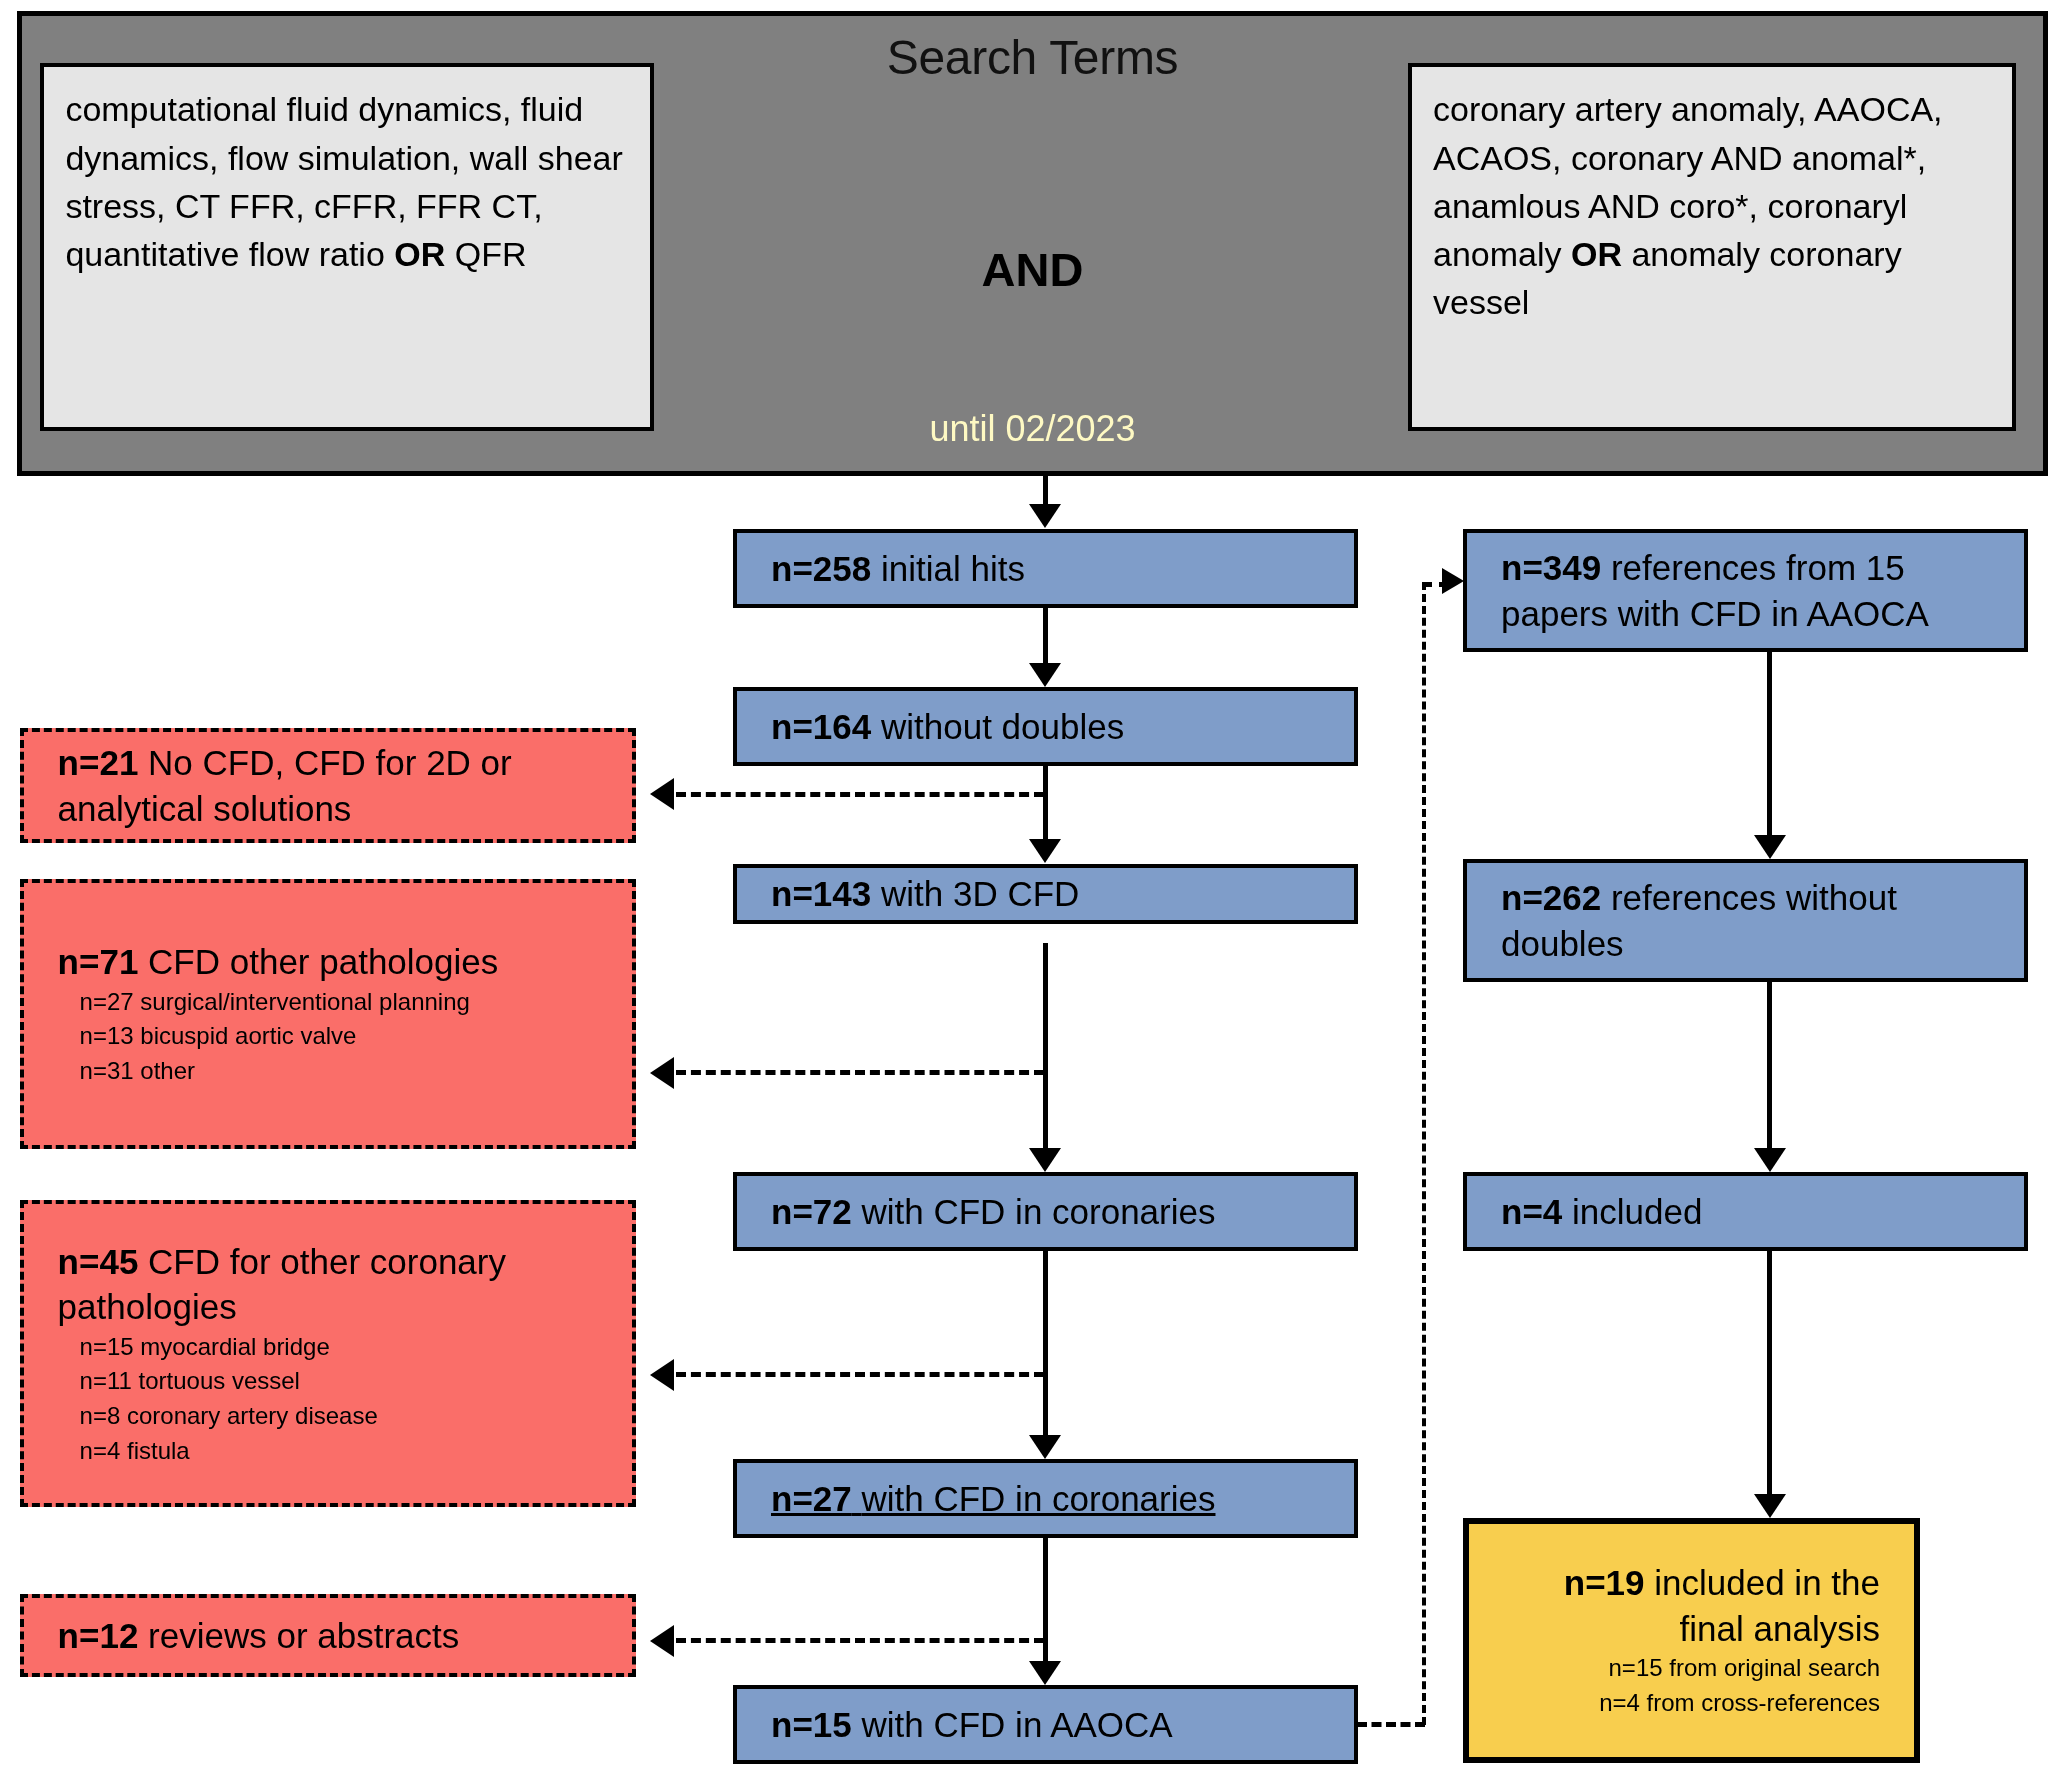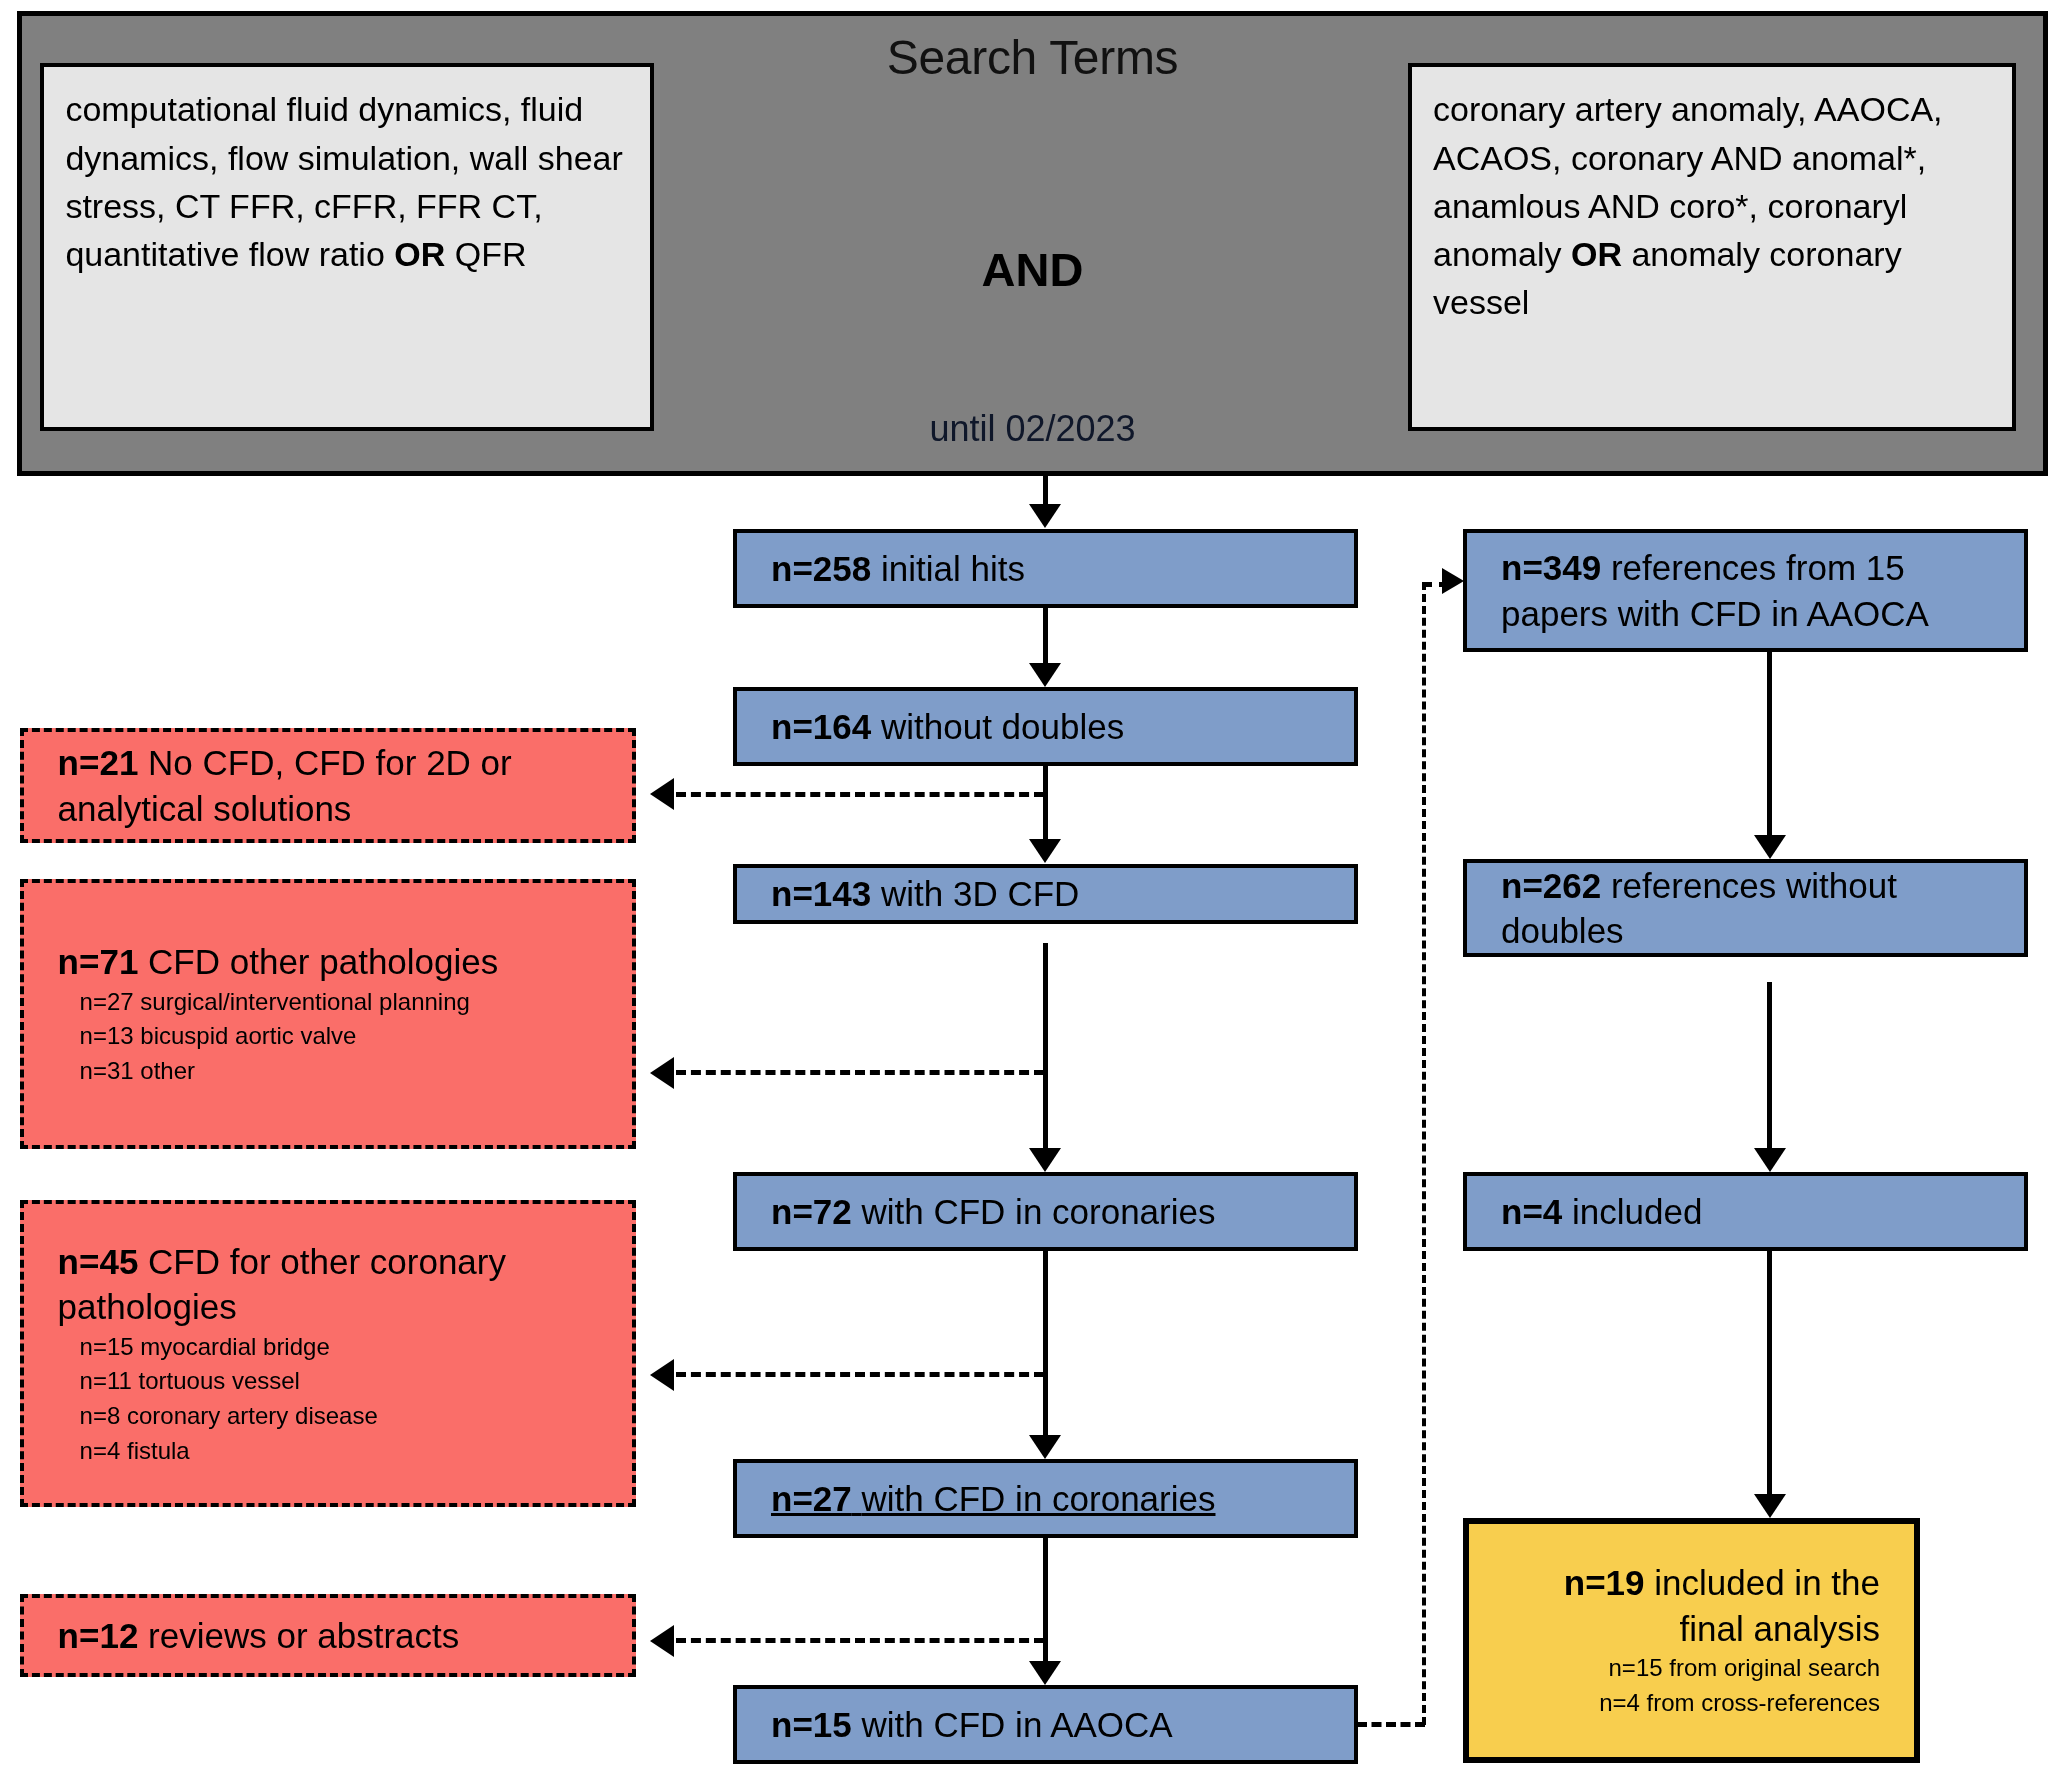--- a/index.html
+++ b/index.html
@@ -52,21 +52,21 @@
     color: #000000;
   }
 
   .header-until {
     position: absolute;
     left: 0;
     top: 392px;
     width: 100%;
     text-align: center;
     font-size: 36px;
-    color: #0f172a;
+    color: #fef9c3;
   }
 
   .term-box {
     position: absolute;
     background: #e5e5e5;
     border: 4.3px solid #000000;
     padding: 18.4px 18.4px 12.3px 21px;
     font-size: 34px;
     line-height: 1.42;
     color: #000000;
@@ -193,21 +193,21 @@
   <div class="node blue" style="left:733px; top:1685px; width:625px; height:79px;">
     <div class="line"><b>n=15</b>
       <span>with CFD in AAOCA</span></div>
   </div>
 
   <div class="node blue" style="left:1463px; top:529px; width:565px; height:123px;">
     <div class="line wrap"><b>n=349</b>
       <span>references from 15 papers with CFD in AAOCA</span></div>
   </div>
 
-  <div class="node blue" style="left:1463px; top:859px; width:565px; height:98px;">
+  <div class="node blue" style="left:1463px; top:859px; width:565px; height:123px;">
     <div class="line wrap"><b>n=262</b>
       <span>references without doubles</span></div>
   </div>
 
   <div class="node blue" style="left:1463px; top:1172px; width:565px; height:79px;">
     <div class="line"><b>n=4</b>
       <span>included</span></div>
   </div>
 
   <div class="node yellow" style="left:1463px; top:1518px; width:457px; height:245px;text-align:right;">

